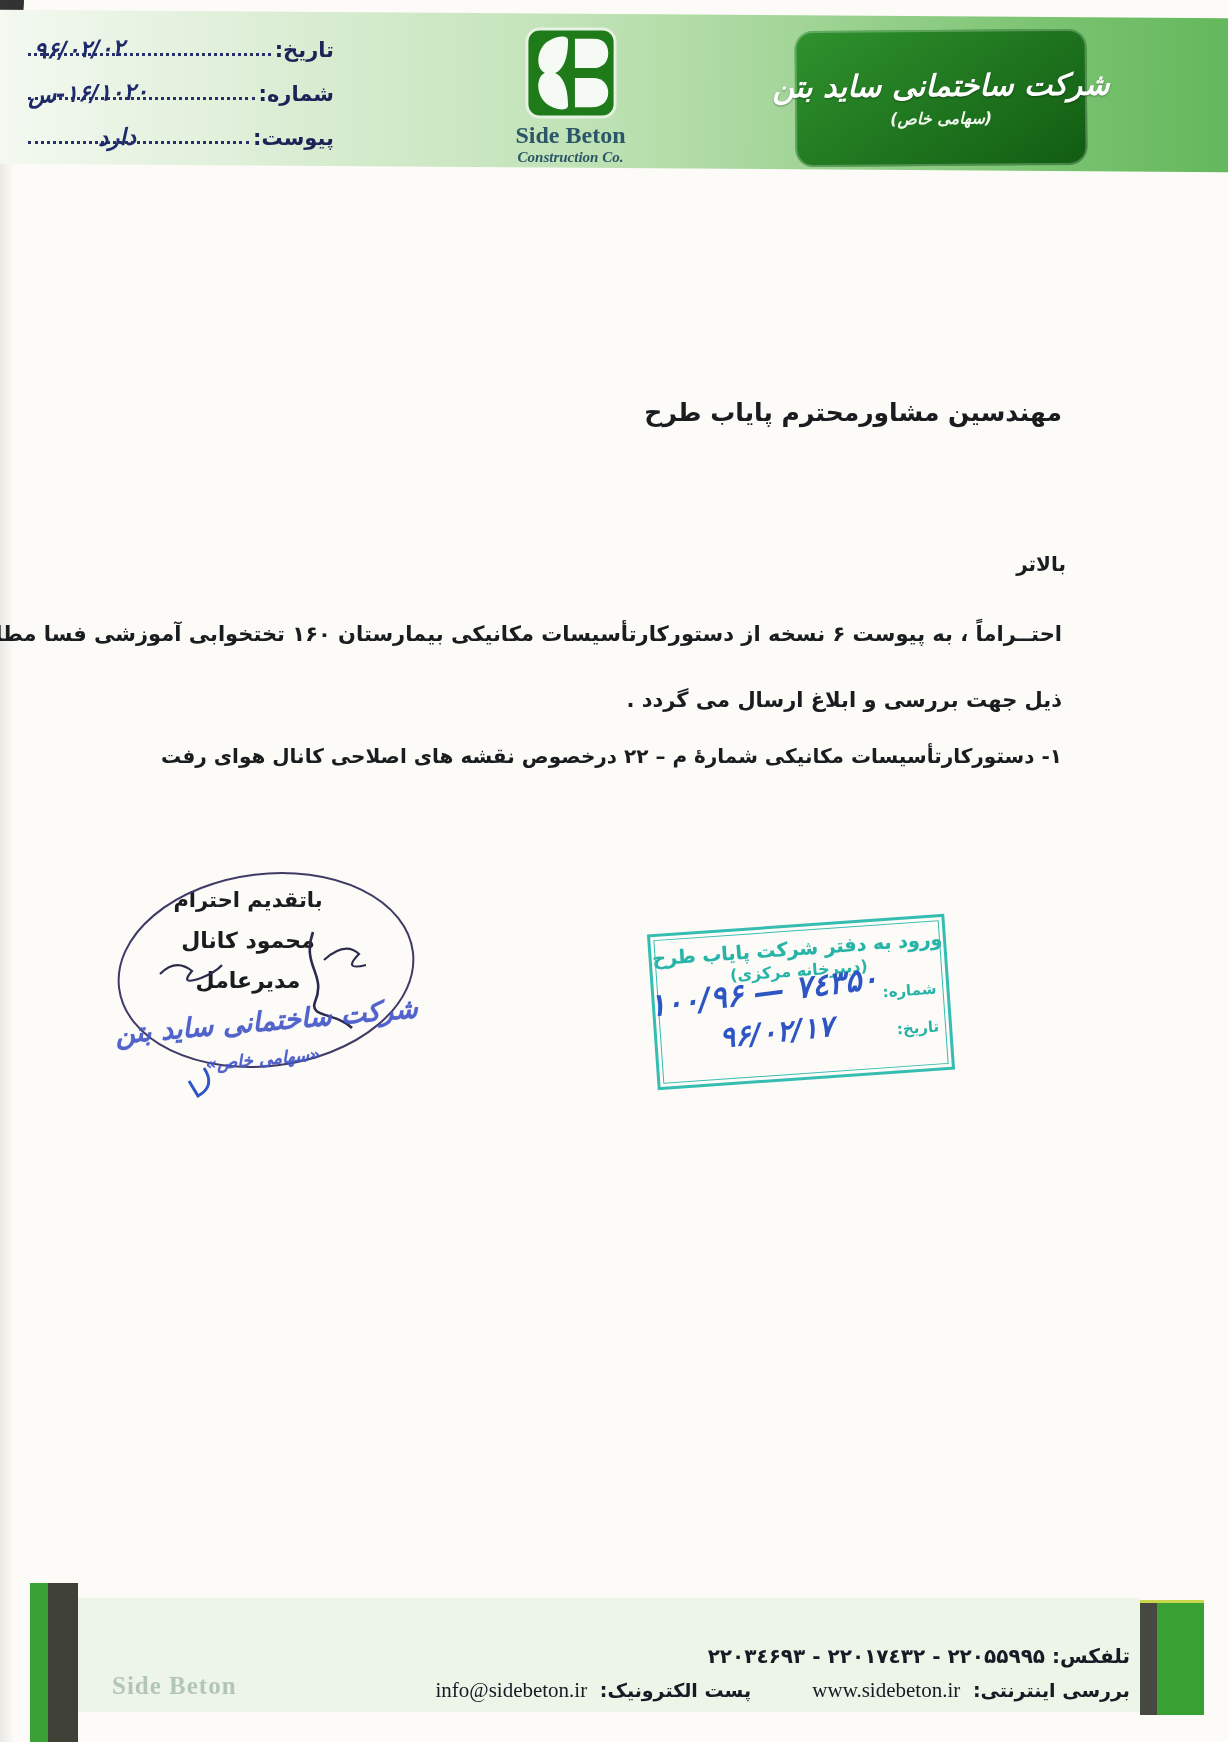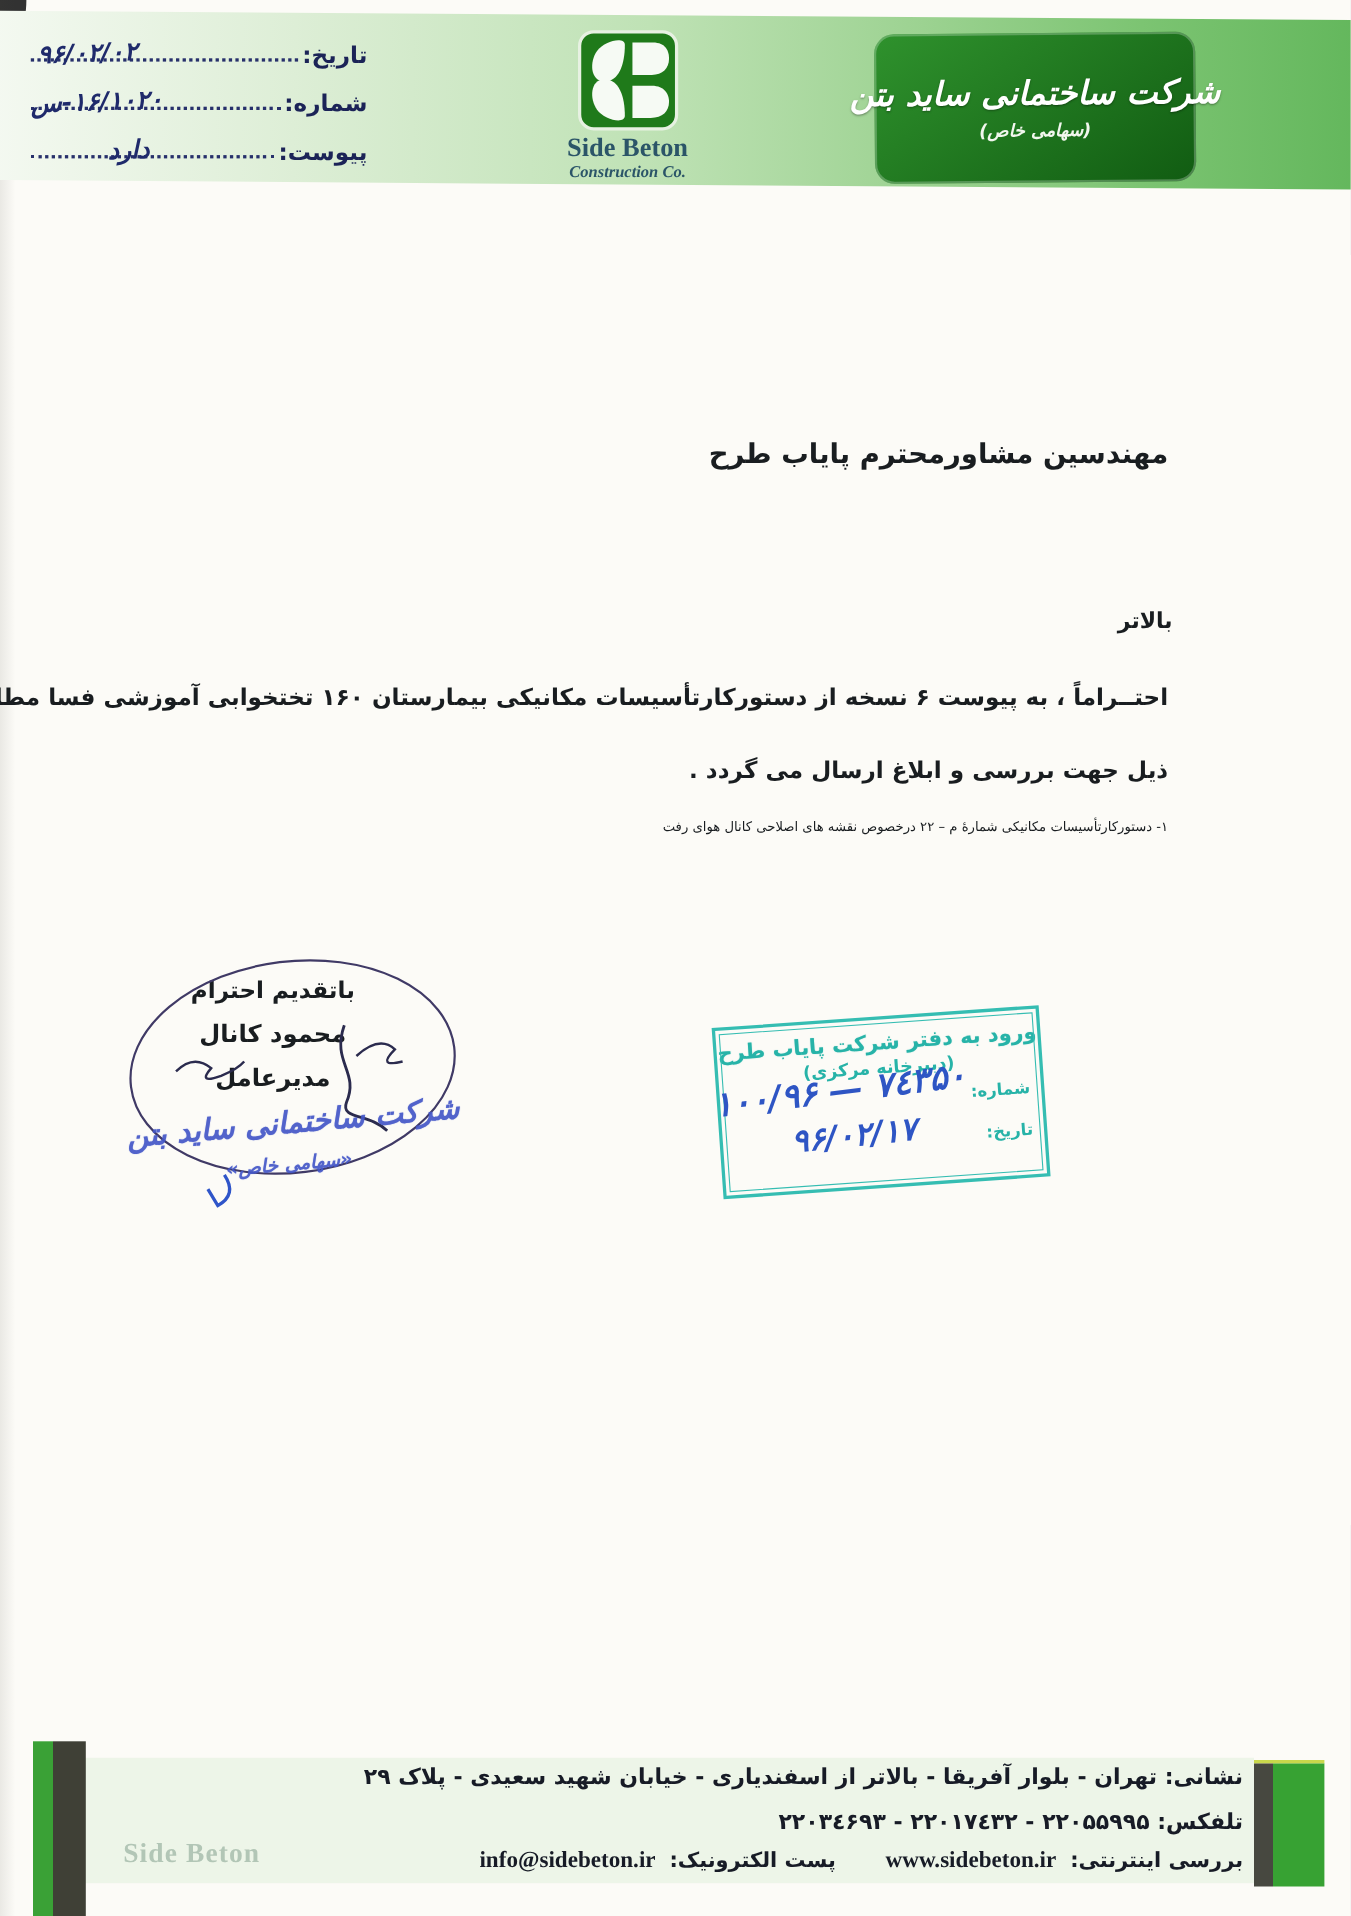--- a/index.html
+++ b/index.html
@@ -37,21 +37,21 @@
   .dotline{flex:1;border-bottom:3px dotted #27306b;margin:0 4px 8px 0;height:1px;}
   .hand{font-style:italic;font-weight:bold;color:#1f2a6b;}
   .hv{position:absolute;font-size:23px;letter-spacing:1px;transform:rotate(-2deg);bottom:2px;}
   
   .rtl{direction:rtl;text-align:right;}
   .recipient{position:absolute;right:166px;top:398px;font-size:25px;font-weight:bold;}
   .subject{position:absolute;right:166px;top:449px;font-size:21px;font-weight:bold;}
   .salutation{position:absolute;right:162px;top:552px;font-size:20px;font-weight:bold;}
   .body-line1{position:absolute;right:166px;top:622px;font-size:21px;font-weight:bold;white-space:nowrap;}
   .body-line2{position:absolute;right:166px;top:688px;font-size:21px;font-weight:bold;}
-  .body-item{position:absolute;right:166px;top:744px;font-size:12px;font-weight:normal;}
+  .body-item{position:absolute;right:166px;top:744px;font-size:20px;font-weight:bold;}
   
   .sig-text{position:absolute;width:200px;text-align:center;font-weight:bold;}
   .sig-closing{left:148px;top:888px;font-size:21px;}
   .sig-name{left:148px;top:928px;font-size:22px;}
   .sig-title{left:148px;top:968px;font-size:22px;}
   .sig-svg{position:absolute;left:108px;top:862px;pointer-events:none;}
   .ink-stamp{position:absolute;left:116px;top:1006px;width:290px;text-align:center;
     transform:rotate(-5deg);color:#4457c8;opacity:.92;}
   .ink-stamp .l1{font-size:27px;font-weight:bold;font-style:italic;white-space:nowrap;
     text-shadow:0 0 1px rgba(67,87,200,.6);}
@@ -74,22 +74,22 @@
   .footer-band{position:absolute;left:76px;top:1598px;width:1064px;height:114px;background:#edf5e8;}
   .footer-rblock{position:absolute;left:1140px;top:1600px;width:64px;height:112px;
     background:linear-gradient(90deg,#474840 0 17px,#37a233 17px 100%);border-top:3px solid #c9d84c;}
   .footer-lstrip{position:absolute;left:30px;top:1583px;width:48px;height:159px;
     background:linear-gradient(90deg,#3aa136 0 18px,#3f4036 18px 100%);}
   .f-line{position:absolute;right:98px;direction:rtl;text-align:right;font-weight:bold;
     color:#171b26;white-space:nowrap;}
   .f1{top:1603px;font-size:20px;}
   .f2{top:1644px;font-size:20px;}
   .f3{top:1678px;font-size:19px;}
-  .f3 .url{font-family:"Liberation Serif","DejaVu Serif",serif;font-weight:bold;font-size:21px;
-    direction:ltr;unicode-bidi:embed;padding:0 6px;}
+  .f3 .url{font-family:"Liberation Serif","DejaVu Serif",serif;font-weight:normal;font-size:21px;
+    direction:ltr;unicode-bidi:embed;padding:0 6px;margin-left:16px;}
   .f3 .gap{display:inline-block;width:26px;}
   .watermark{position:absolute;left:112px;top:1672px;font-family:"Liberation Serif","DejaVu Serif",serif;
     font-weight:bold;font-size:25px;color:#94ad9c;opacity:.65;letter-spacing:1px;}
 </style>
 </head>
 <body>
 
 <div class="page">
 
   <div class="corner-mark"></div>
@@ -161,21 +161,20 @@
     <span class="lab lab-no">شماره:</span>
     <span class="lab lab-date">تاریخ:</span>
     <span class="stamp-hand stamp-no" dir="ltr">۱۰۰/۹۶ — ۷٤۳۵۰</span>
     <span class="stamp-hand stamp-date" dir="ltr">۹۶/۰۲/۱۷</span>
   </div>
 
   <div class="footer-band"></div>
   <div class="footer-rblock"></div>
   <div class="footer-lstrip"></div>
 
-  <div class="f-line f1">نشانی: تهران - بلوار آفریقا - بالاتر از اسفندیاری - خیابان شهید سعیدی - پلاک ۲۹</div>
   <div class="f-line f2">تلفکس: ۲۲۰۵۵۹۹۵ - ۲۲۰۱۷٤۳۲ - ۲۲۰۳٤۶۹۳</div>
   <div class="f-line f3">
     <span>بررسی اینترنتی:</span>
     <span class="url">www.sidebeton.ir</span>
     <span class="gap"></span>
     <span>پست الکترونیک:</span>
     <span class="url">info@sidebeton.ir</span>
   </div>
   <div class="watermark">Side Beton</div>
 

